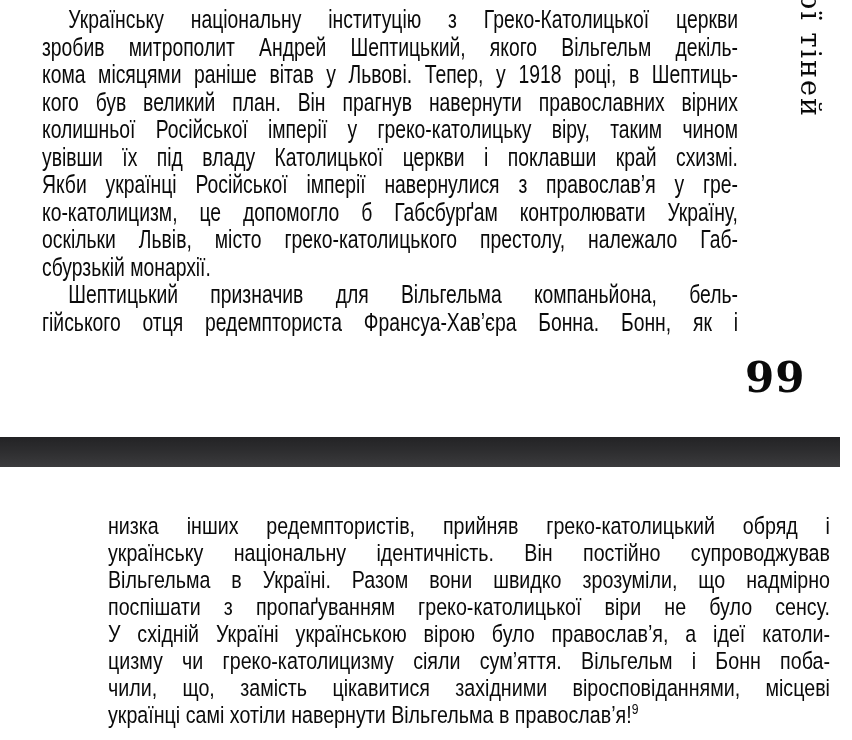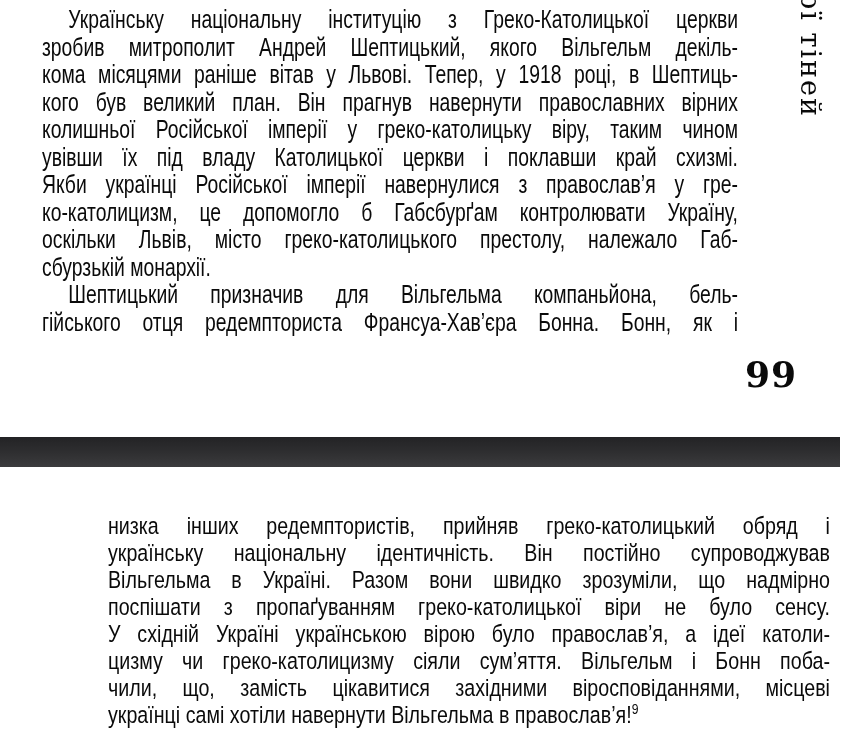--- a/index.html
+++ b/index.html
@@ -52,21 +52,21 @@
     letter-spacing: 2px;
     white-space: nowrap;
   }
   .folio {
     position: absolute;
     left: 745px; top: 353px;
     width: 48px;
     text-align: center;
     font-family: "DejaVu Serif", "Liberation Serif", serif;
     font-weight: bold;
-    font-size: 36px;
+    font-size: 42px;
     letter-spacing: 1px;
   }
   .divider {
     position: absolute;
     left: 0; top: 437px;
     width: 852px; height: 30px;
   }
 </style>
 </head>
 <body>

